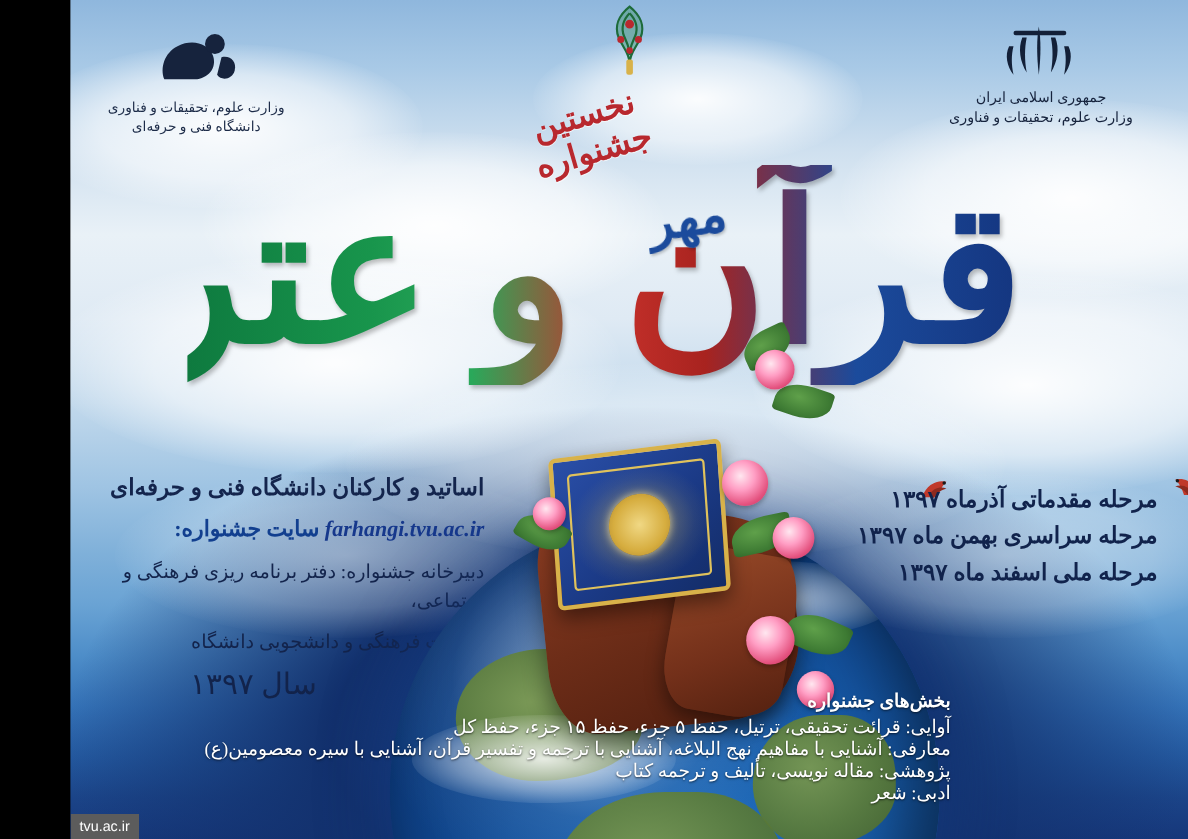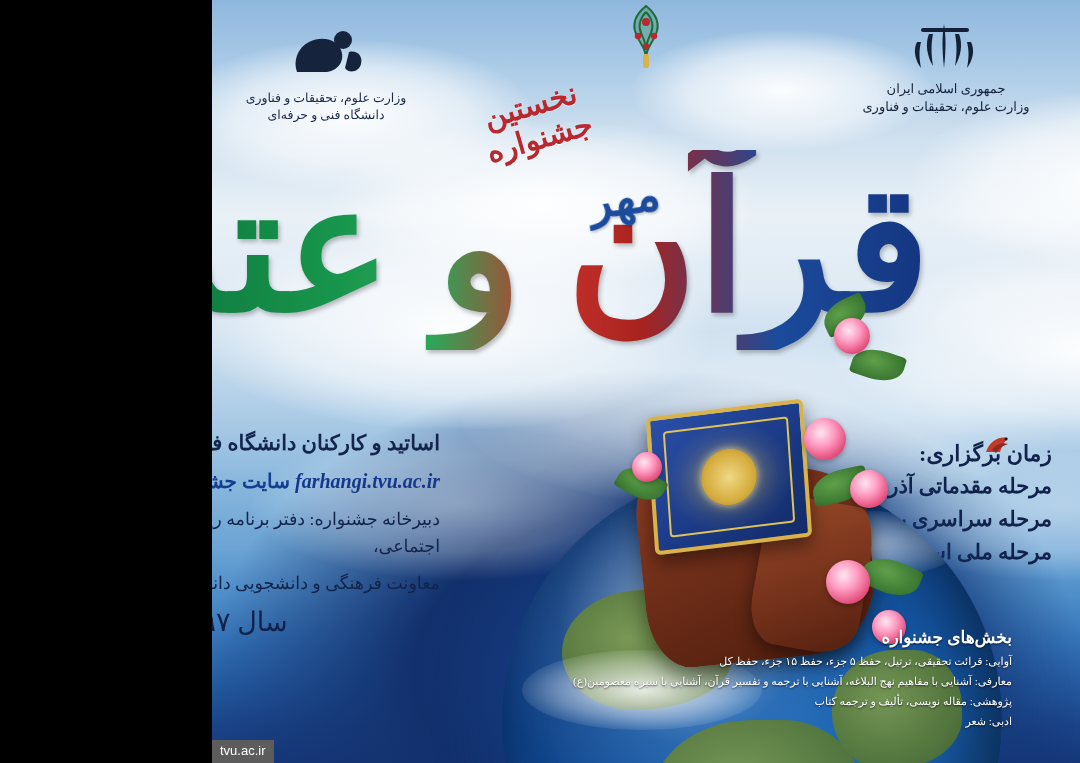--- a/index.html
+++ b/index.html
@@ -2,21 +2,21 @@
 <html lang="fa" dir="rtl"><head>
 <meta charset="utf-8">
 <style>
   html, body {
     margin: 0;
     padding: 0;
     background: #000;
   }
   #poster {
     position: relative;
-    width: 868px;
+    width: 1016px;
     height: 763px;
     overflow: hidden;
     font-family: "Liberation Serif", serif;
     background:
       radial-gradient(ellipse 70% 55% at 50% 88%, #1a3f86 0%, #12306c 38%, rgba(18,48,108,0) 72%),
       linear-gradient(180deg,
         #8fb7dd 0%,
         #a8c9e6 8%,
         #cfe0ef 18%,
         #e9f1f7 28%,
@@ -318,21 +318,21 @@
     color: #fff;
   }
   .sections .sec-title {
     font-size: 17px;
     line-height: 26px;
     font-weight: bold;
     color: #ffffff;
     text-shadow: 0 1px 2px rgba(0,0,0,0.6);
   }
   .sections .sec-line {
-    font-size: 11px;
+    font-size: 17px;
     line-height: 20px;
     color: #ffffff;
     text-shadow: 0 1px 2px rgba(0,0,0,0.65);
     white-space: nowrap;
   }
   
   .sitetag {
     position: absolute;
     left: 0;
     bottom: 0;
@@ -435,21 +435,20 @@
     <div class="site-row">
       <span class="url">farhangi.tvu.ac.ir</span>
       <span>سایت جشنواره:</span>
     </div>
     <div class="sec">دبیرخانه جشنواره: دفتر برنامه ریزی فرهنگی و اجتماعی،</div>
     <div class="sec">معاونت فرهنگی و دانشجویی دانشگاه</div>
     <div class="year">سال ۱۳۹۷</div>
   </div>
 
   <div class="schedule">
-    <div class="sched-title">زمان برگزاری:</div>
     <div class="sched-item">مرحله مقدماتی آذرماه ۱۳۹۷</div>
     <div class="sched-item">مرحله سراسری بهمن ماه ۱۳۹۷</div>
     <div class="sched-item">مرحله ملی اسفند ماه ۱۳۹۷</div>
   </div>
 
   <div class="globe">
     <div class="landmass" style="left:60px;  top:120px; width:170px; height:120px;"></div>
     <div class="landmass" style="left:210px; top:60px;  width:150px; height:110px;"></div>
     <div class="landmass" style="left:150px; top:250px; width:210px; height:150px;"></div>
     <div class="landmass" style="left:330px; top:180px; width:130px; height:120px;"></div>

